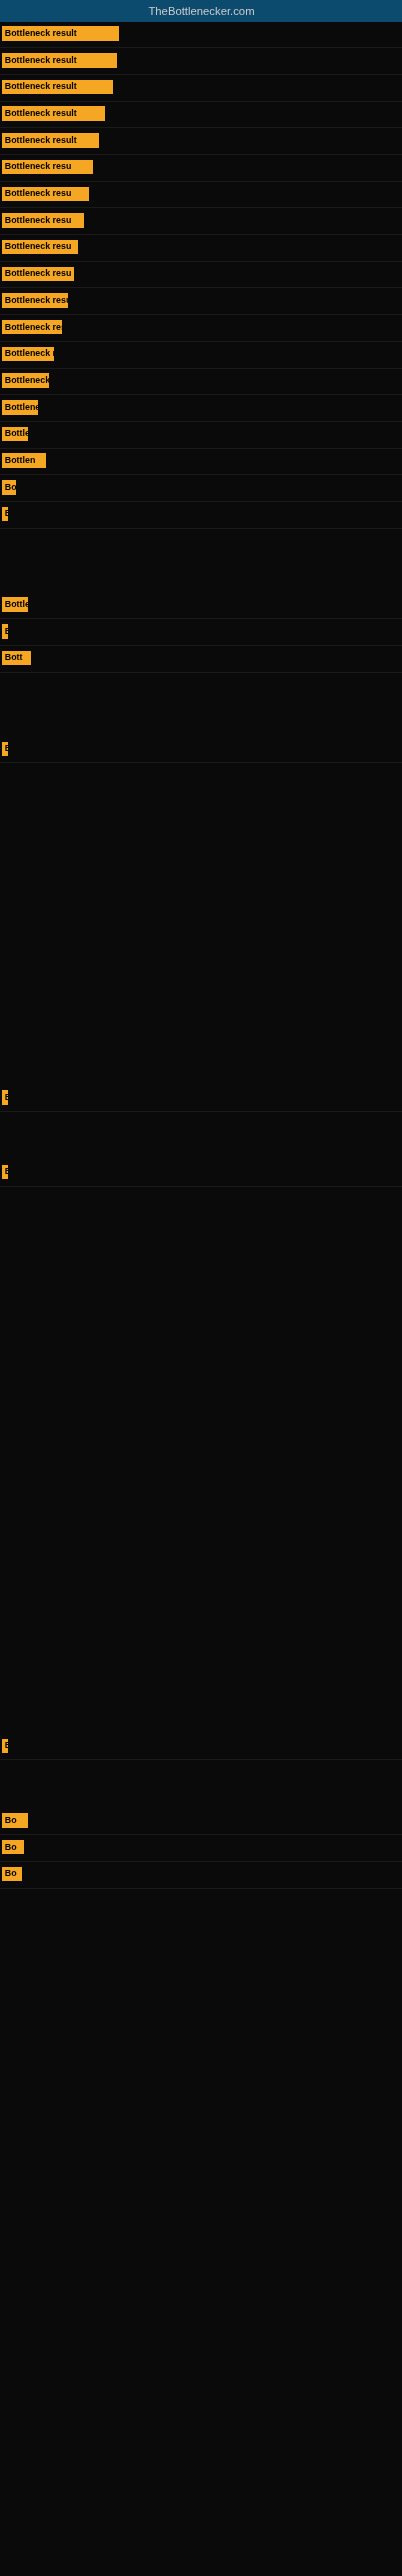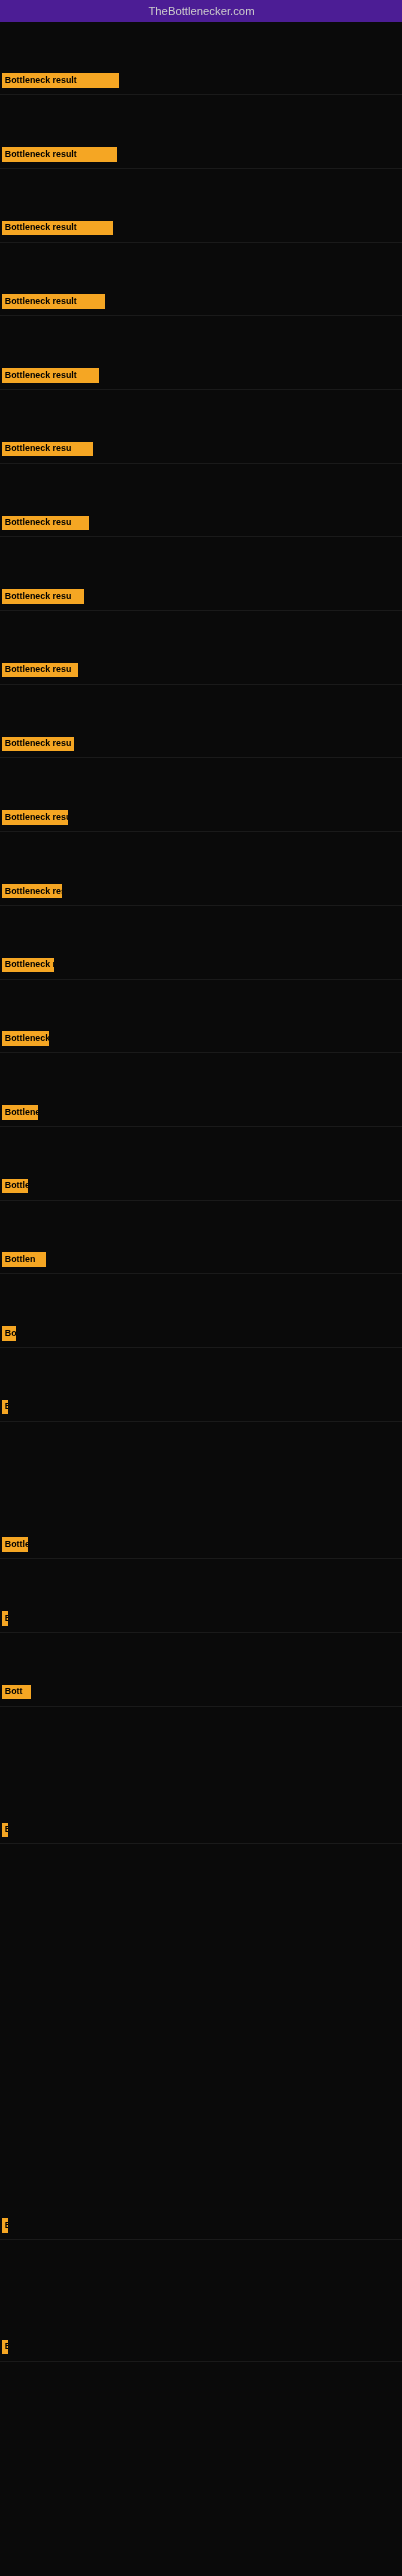--- a/index.html
+++ b/index.html
@@ -14,38 +14,37 @@
       background-color: #0a0a0a;
       font-family: Arial, sans-serif;
       position: relative;
     }
 
     .site-title {
       text-align: center;
       color: #cccccc;
       font-size: 11.3px;
       padding: 4.8px 0;
-      background-color: #4c1d95;
+      background-color: #0c4a6e;
     }
 
     .bottleneck-bar {
       display: flex;
       align-items: center;
       margin-bottom: 1.6px;
     }
 
     .bottleneck-label {
       background-color: #f5a623;
       color: #000000;
       font-size: 8.9px;
       font-weight: bold;
       padding: 1.6px 3.2px;
       white-space: nowrap;
       overflow: hidden;
-      margin-top: 47px;
     }
 
     .bar-line {
       height: 14.5px;
       background-color: #f5a623;
     }
 
     .row-container {
       padding: 4.8px 0 4.8px 1.6px;
       border-bottom: 0.8px solid #1a1a1a;

